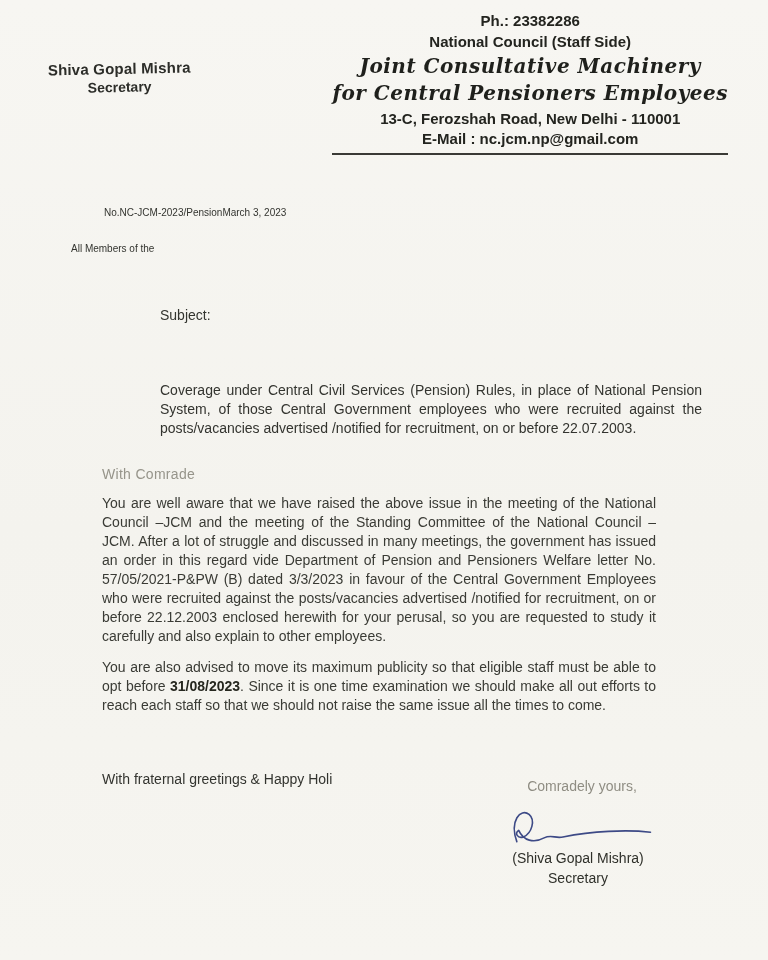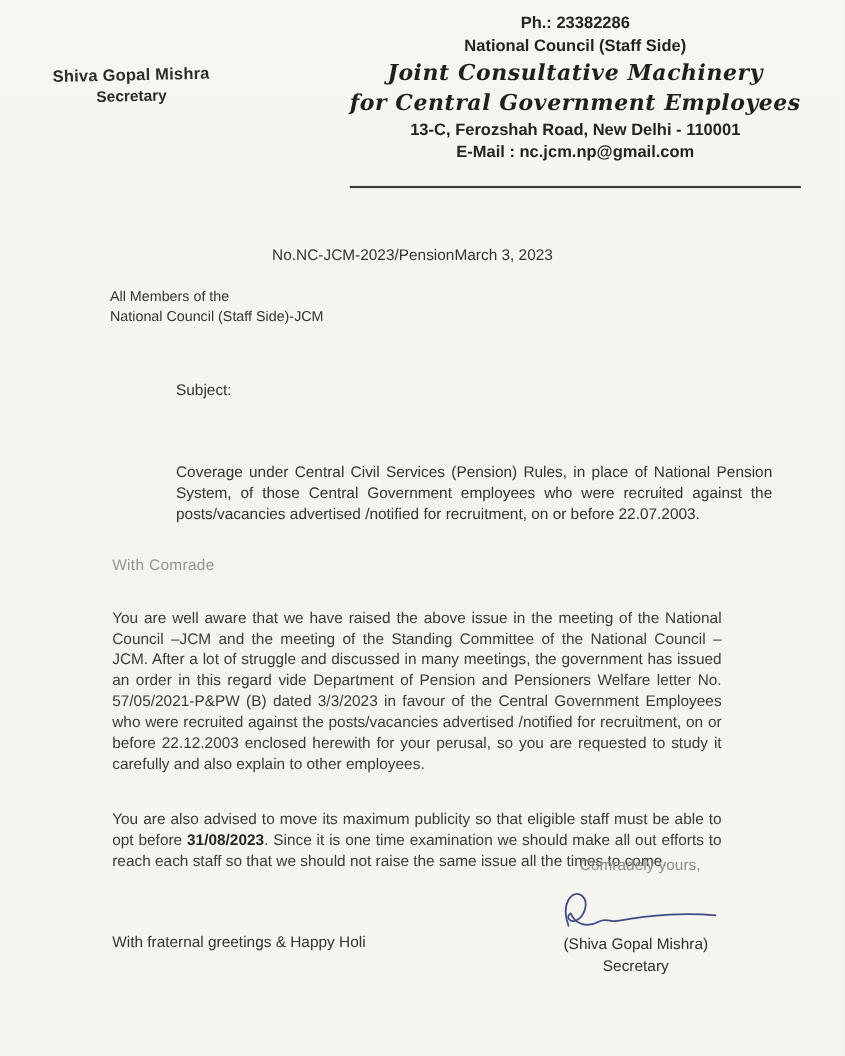--- a/index.html
+++ b/index.html
@@ -67,33 +67,33 @@
   }
   .org .address {
     font-size: 15px;
     font-weight: bold;
     margin-top: 4px;
   }
   .org .email {
     font-size: 15px;
     font-weight: bold;
     margin-top: 2px;
-    padding-bottom: 20px;
+    padding-bottom: 4px;
     border-bottom: 2px solid #3a3a36;
   }
   
   .ref-row {
     display: flex;
-    justify-content: center;
+    justify-content: flex-start;
     margin: 52px 122px 0 104px;
-    font-size: 14px;
+    font-size: 10px;
   }
   .addressee {
-    margin: 22px 0 0 100px;
-    font-size: 13px;
+    margin: 22px 0 0 71px;
+    font-size: 10px;
     line-height: 18px;
   }
   
   .subject {
     display: flex;
     margin: 48px 66px 0 160px;
     font-size: 14px;
     line-height: 19px;
     flex-direction: column;
   }
@@ -106,21 +106,21 @@
     text-align: justify;
   }
   
   .salutation {
     margin: 28px 0 0 102px;
     font-size: 14px;
     color: #96948a;
     letter-spacing: 0.3px;
   }
   .para {
-    margin: 31px 112px 0 102px;
+    margin: 12px 112px 0 102px;
     font-size: 14px;
     line-height: 19px;
     text-align: justify;
     color: #3a3b35;
   }
   .para .bold-date {
     font-weight: bold;
     color: #26271f;
   }
   .closing {
@@ -163,34 +163,33 @@
 
   <header class="letterhead">
     <div class="sender">
       <div class="sender-name">Shiva Gopal Mishra</div>
       <div class="sender-title">Secretary</div>
     </div>
     <div class="org">
       <div class="phone">Ph.: 23382286</div>
       <div class="org-name">National Council (Staff Side)</div>
       <div class="script">Joint Consultative Machinery</div>
-      <div class="script">for Central Government Employees</div>
+      <div class="script">for Central Pensioners Employees</div>
       <div class="address">13-C, Ferozshah Road, New Delhi - 110001</div>
       <div class="email">E-Mail : nc.jcm.np@gmail.com</div>
     </div>
   </header>
 
   <div class="ref-row">
     <span>No.NC-JCM-2023/Pension</span>
     <span>March 3, 2023</span>
   </div>
 
   <div class="addressee">
     <div>All Members of the</div>
-    <div>National Council (Staff Side)-JCM</div>
   </div>
 
   <div class="subject">
     <div class="subject-label">Subject:</div>
     <div class="subject-text">Coverage under Central Civil Services (Pension) Rules, in place of National Pension System, of those Central Government employees who were recruited against the posts/vacancies advertised /notified for recruitment, on or before 22.07.2003.</div>
   </div>
 
   <div class="salutation">With Comrade</div>
 
   <p class="para">You are well aware that we have raised the above issue in the meeting of the National Council –JCM and the meeting of the Standing Committee of the National Council – JCM.  After a lot of struggle and discussed in many meetings, the government has issued an order in this regard vide Department of Pension and Pensioners Welfare letter No. 57/05/2021-P&amp;PW (B) dated 3/3/2023 in favour of the Central Government Employees who were recruited against the posts/vacancies advertised /notified for recruitment, on or before 22.12.2003 enclosed herewith for your perusal, so you are requested to study it carefully and also explain to other employees.</p>

